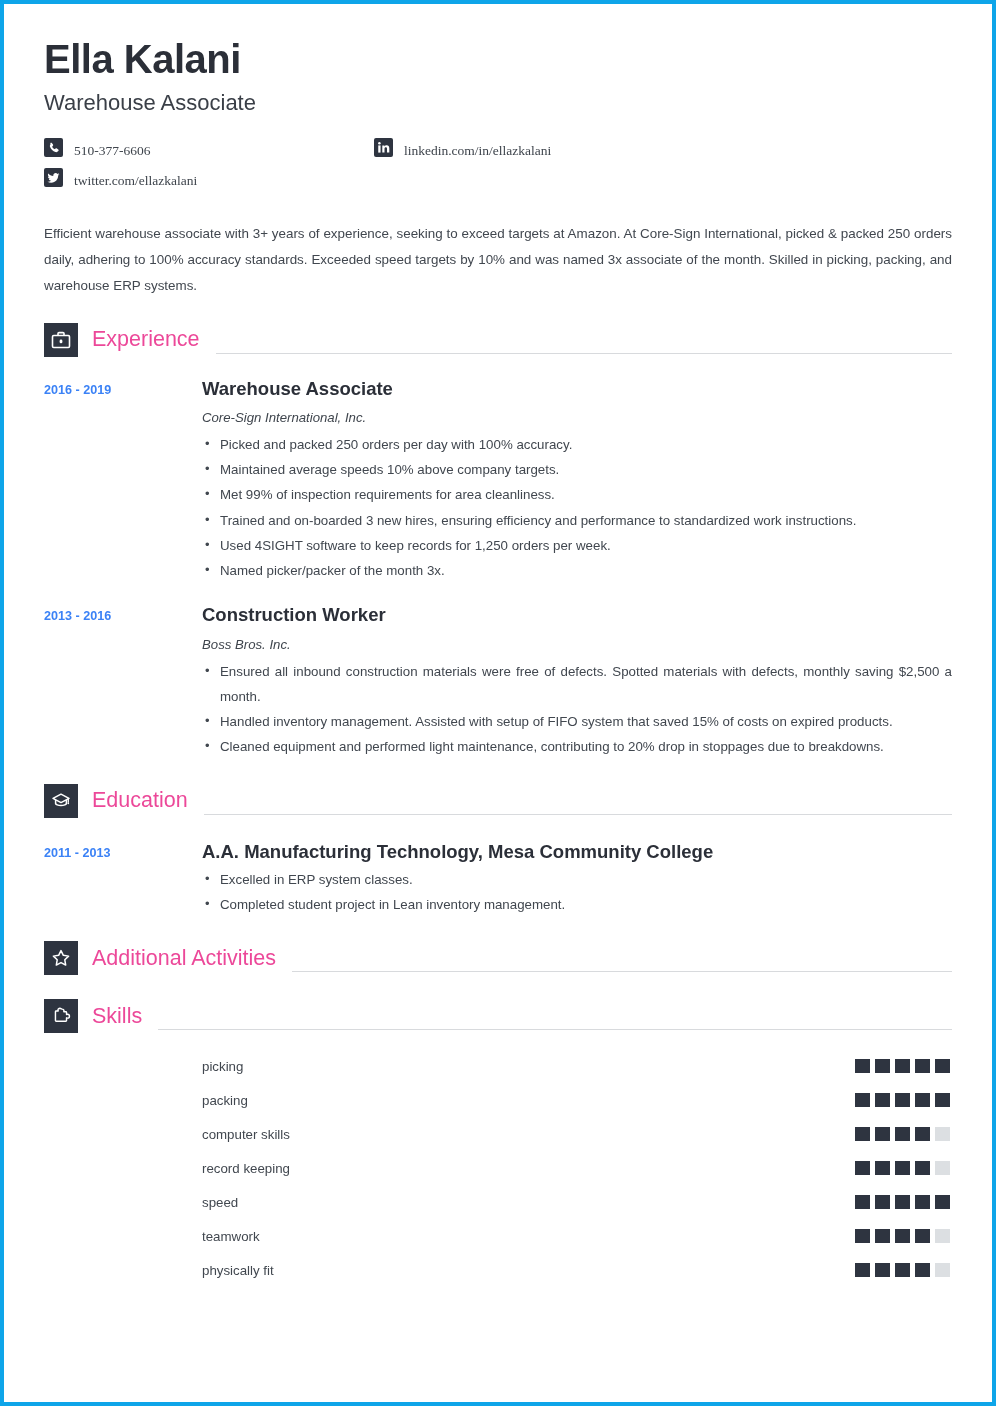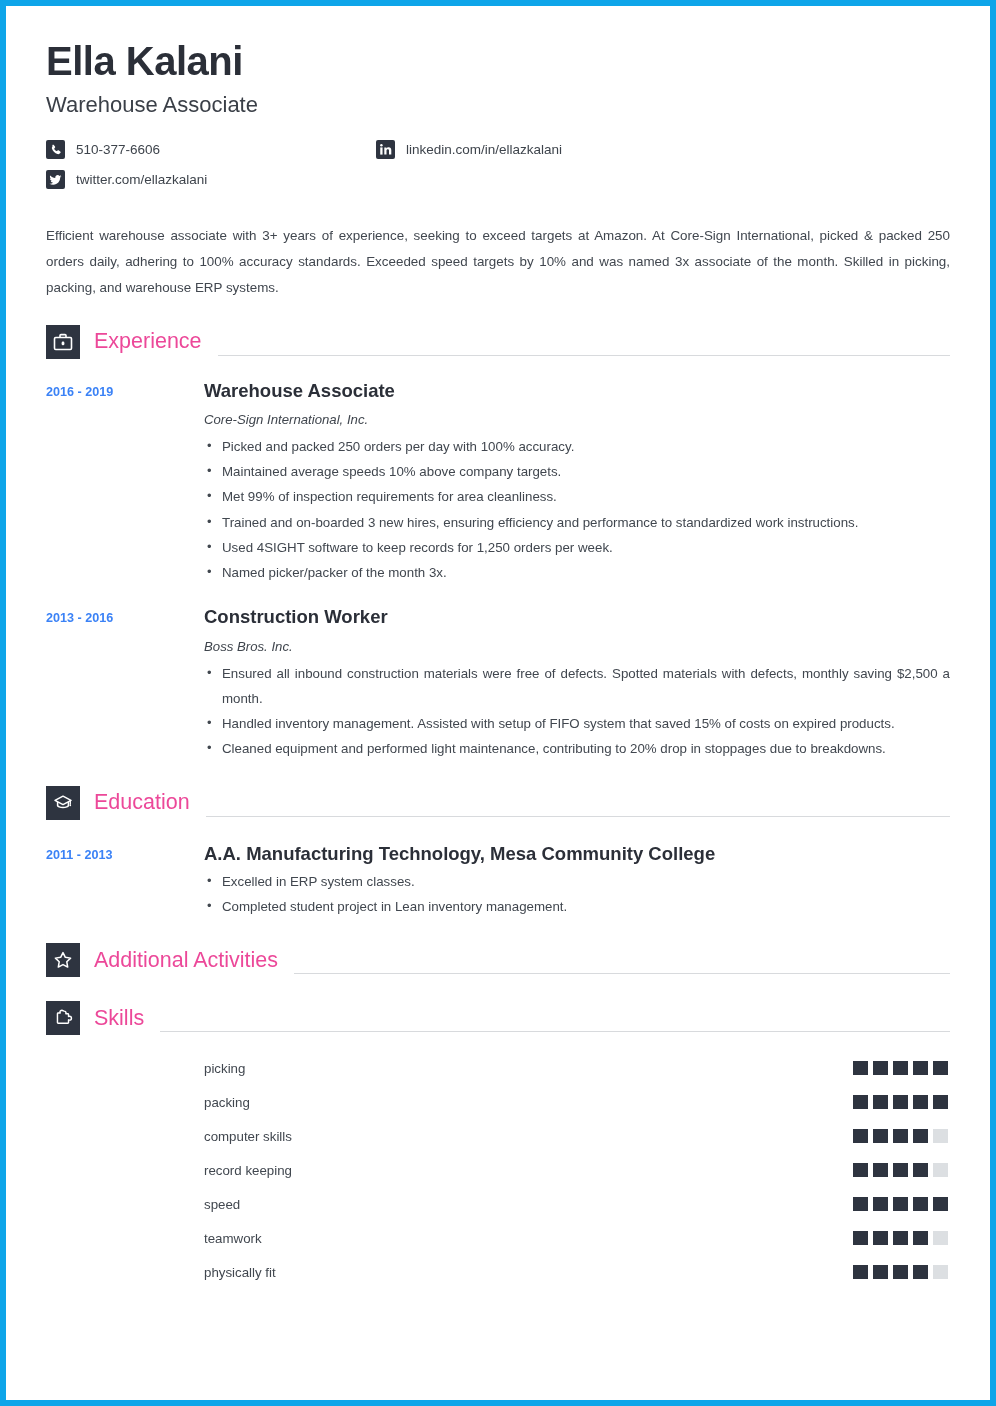--- a/index.html
+++ b/index.html
@@ -9,21 +9,21 @@
   }
   body {
     font-family: "Liberation Sans", sans-serif;
     -webkit-font-smoothing: antialiased;
   }
   .page {
     width: 996px;
     height: 1406px;
     box-sizing: border-box;
     background: #ffffff;
-    border: 6px solid #0ea5e9;
+    border: 4px solid #0ea5e9;
     position: relative;
     overflow: hidden;
   }
   .inner {
     padding: 26px 40px 0 40px;
   }
 
   
   .name {
     font-size: 40px;
@@ -43,23 +43,24 @@
 
   
   .contacts {
     margin-top: 22px;
     display: grid;
     grid-template-columns: 330px auto;
     row-gap: 11px;
   }
   .contact {
     display: flex;
-    align-items: center;
+    align-items: flex-end;
     font-size: 13.5px;
     color: #3e444c;
+    font-family: Liberation Serif, serif;
   }
   .contact .cicon {
     width: 19px;
     height: 19px;
     margin-right: 11px;
     flex: 0 0 19px;
     display: block;
   }
   .contact .ctext { line-height: 1; }
 

